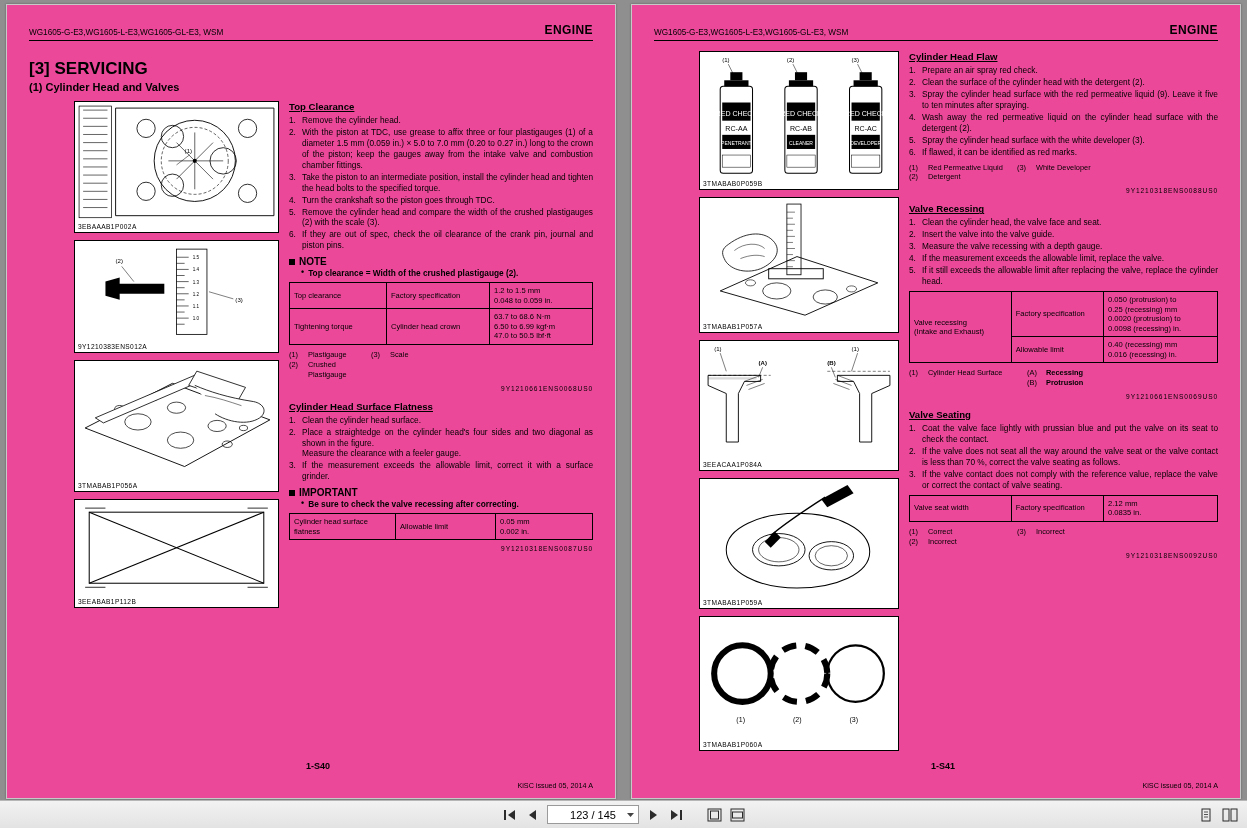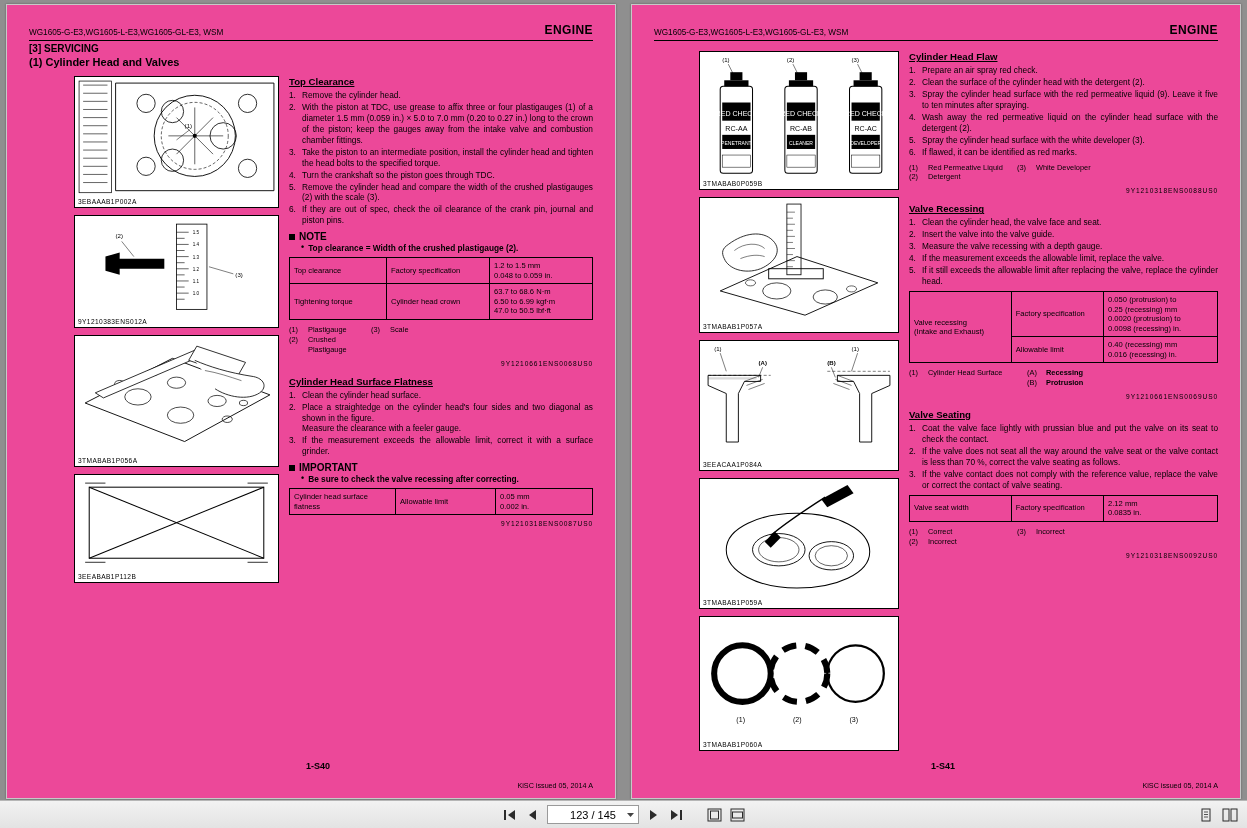--- a/index.html
+++ b/index.html
@@ -53,23 +53,23 @@
     display: flex;
     gap: 10px;
     margin-top: 8px;
     padding-left: 45px;
   }
   .col-left { width: 205px; flex: none; }
   .col-right { flex: 1; }
   .col-left-wide { width: 200px; flex: none; }
 
   h1.sec {
-    font-size: 10px;
+    font-size: 17px;
     font-weight: bold;
-    margin: 2px 0 2px 0;
+    margin: 18px 0 2px 0;
   }
   h2.sub {
     font-size: 11px;
     font-weight: bold;
     margin: 2px 0 6px 0;
   }
   h3.topic {
     font-size: 9.6px;
     font-weight: bold;
     text-decoration: underline;

